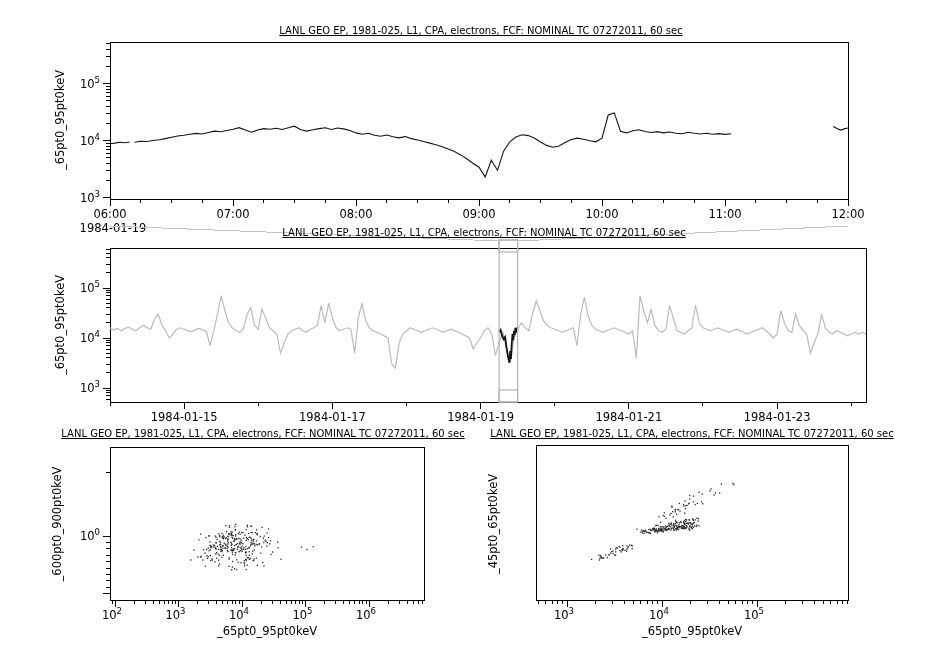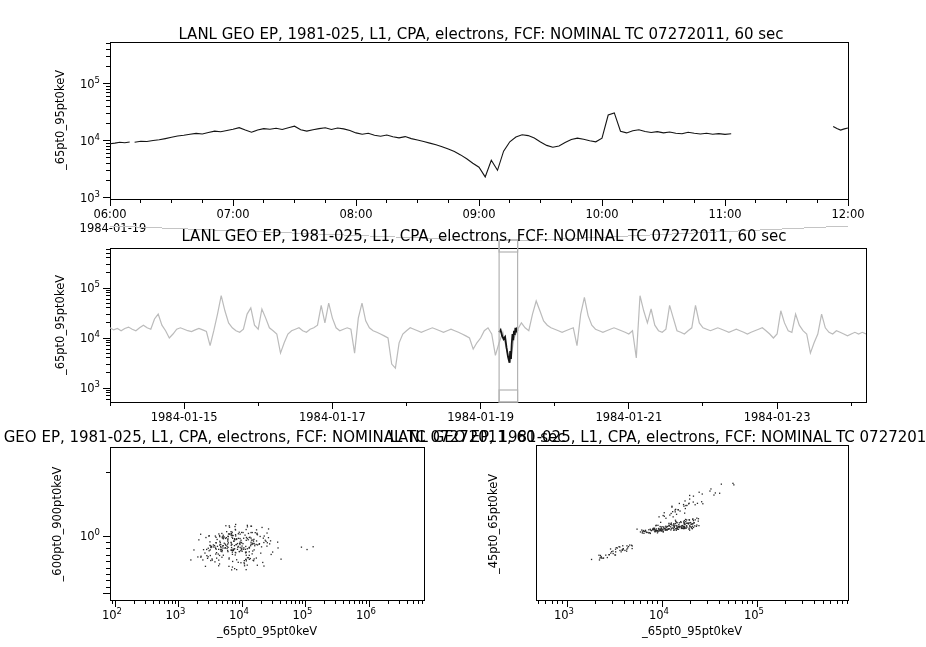--- a/index.html
+++ b/index.html
@@ -1,19 +1,19 @@
 <!DOCTYPE html>
 <html><head>
 <meta charset="utf-8">
 <style>
   html,body{margin:0;padding:0;background:#fff;}
   #canvas{position:relative;width:926px;height:647px;background:#ffffff;overflow:hidden;
           font-family:"DejaVu Sans","Liberation Sans",sans-serif;}
   svg{position:absolute;left:0;top:0;}
-  .title{position:absolute;transform:translateX(-50%);font-size:15px;color:#000;white-space:nowrap;}
+  .title{position:absolute;transform:translateX(-50%);font-size:10px;color:#000;white-space:nowrap;text-decoration:underline;}
   .ylab{position:absolute;transform:translate(-50%,-50%) rotate(-90deg);font-size:11.5px;color:#000;white-space:nowrap;}
   .xlab{position:absolute;transform:translateX(-50%);font-size:11.5px;color:#000;white-space:nowrap;}
 </style>
 </head>
 <body>
 
 <div id="canvas">
   <svg id="plot" width="926" height="647">
       <clipPath id="c1">
         <rect x="110" y="32" width="738" height="169"></rect>

